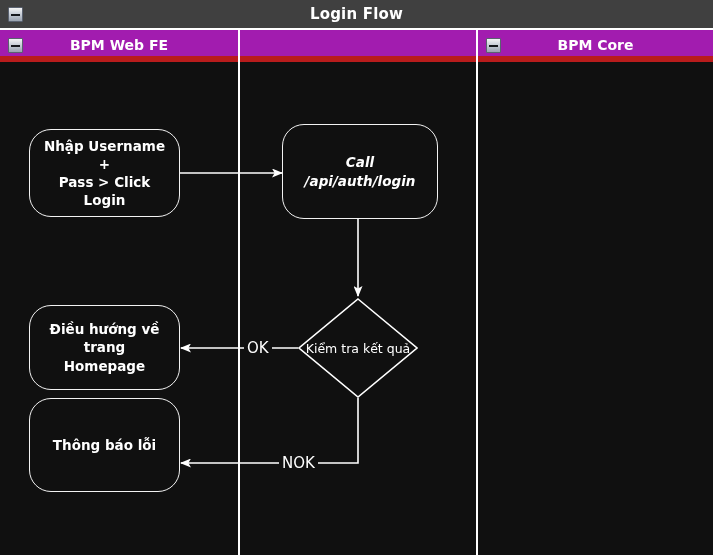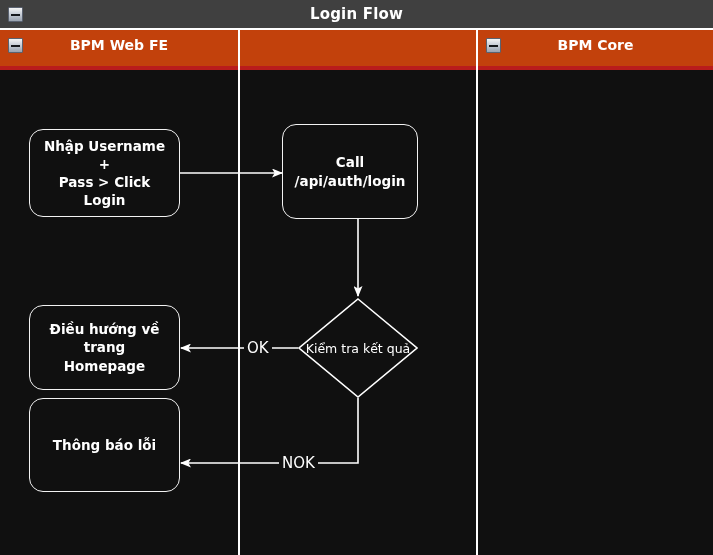--- a/index.html
+++ b/index.html
@@ -51,23 +51,23 @@
     position: absolute;
     left: 2px; top: 6px;
     width: 9px; height: 2px;
     background: #15181c;
   }
 
   
   .lane-header-row {
     position: absolute;
     left: 0; top: 30px;
-    width: 713px; height: 40px;
-    background: #c2410c;
-    border-bottom: 4px solid #b91c1c;
+    width: 713px; height: 32px;
+    background: #a21caf;
+    border-bottom: 6px solid #b91c1c;
     box-sizing: border-box;
   }
   .lane-header {
     position: absolute;
     top: 0; height: 30px;
     box-sizing: border-box;
   }
   .lane-header-label {
     position: absolute;
     left: 0; top: 0;
@@ -85,21 +85,21 @@
     top: 30px;
     width: 2px;
     height: 525px;
     background: #ffffff;
   }
 
   
   .node-box {
     position: absolute;
     border: 1.6px solid #f2f2f2;
-    border-radius: 14px;
+    border-radius: 22px;
     background: #101010;
     box-sizing: border-box;
     display: flex;
     align-items: center;
     justify-content: center;
     text-align: center;
     color: #ffffff;
     font-size: 13.5px;
     font-weight: bold;
     line-height: 1.35;
@@ -181,21 +181,21 @@
 
     <path d="M358,398 L358,463 L181,463" stroke="#ffffff" stroke-width="1.6" fill="none" marker-end="url(#arrowhead)"></path>
   </svg>
 
   <div class="edge-label" style="left:224px; top:340px;margin-left:20px;">OK</div>
   <div class="edge-label" style="left:279px; top:455px;">NOK</div>
 
   <div class="node-box" style="left:29px; top:129px; width:151px; height:88px;">Nhập Username +
 Pass &gt; Click Login</div>
 
-  <div class="node-box" style="left:282px; top:124px; width:136px; height:95px;">Call /api/auth/login</div>
+  <div class="node-box" style="left:282px; top:124px; width:156px; height:95px;font-style:italic;">Call /api/auth/login</div>
 
   <div class="diamond-wrap" style="left:298px; top:298px; width:120px; height:100px;">
     <svg width="120" height="100" viewBox="0 0 120 100">
       <polygon points="60,1 119,50 60,99 1,50" fill="#101010" stroke="#ffffff" stroke-width="1.6"></polygon>
     </svg>
     <div class="diamond-label">Kiểm tra kết quả</div>
   </div>
 
   <div class="node-box" style="left:29px; top:305px; width:151px; height:85px;">Điều hướng về trang
 Homepage</div>

